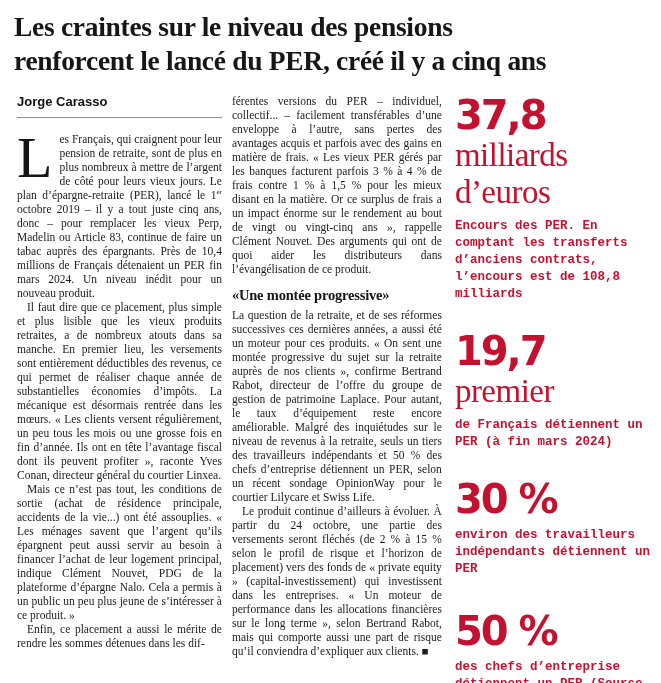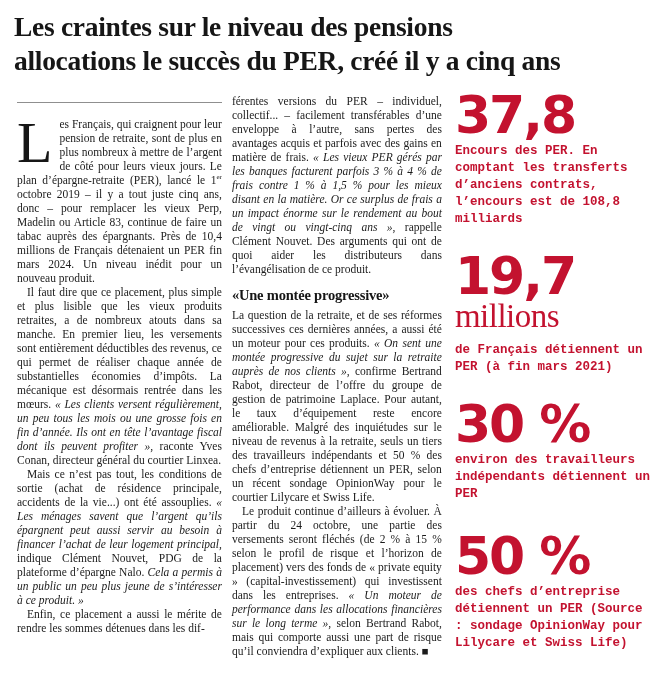--- a/index.html
+++ b/index.html
@@ -28,64 +28,65 @@
     font-weight:700; font-size:13px; color:#111; padding-left:5px;
   }
   .byline-rule { border:none; border-top:1px solid var(--rule); margin:8px 0 14px 5px; }
 
   .col-inner { padding-left:5px; }
   .body-para {
     font-size:11.5px; line-height:14px; margin:0; text-align:justify;
     text-indent:10px; color:var(--ink);
   }
   .body-para.first-para, .body-para.no-indent { text-indent:0; }
-  .body-para .it { font-style:italic; }
+  .body-para .it { }
   .body-para sup { font-size:7px; line-height:0; vertical-align:super;margin-top:28px; }
   .drop-cap {
     float:left; font-size:58px; line-height:46px; padding:3px 7px 0 0;
     font-weight:400; color:#161616;
   }
   .subhead {
     font-size:14.5px; line-height:17px; font-weight:700; color:#161616;
     margin:11px 0 4px; letter-spacing:-0.2px;
   }
 
   
   .sidebar { width:200px; margin-left:13px; padding-top:0; }
   .stat { margin-bottom:27px; }
   .stat:last-child { margin-bottom:0;margin-top:32px; }
   .stat-number {
     font-family:"DejaVu Sans", "Liberation Sans", sans-serif;
-    font-weight:bold; font-size:52px; line-height:42px; letter-spacing:-2px;
+    font-weight:bold; font-size:40px; line-height:42px; letter-spacing:-2px;
     color:var(--accent);
   }
   .stat-unit {
     font-size:33px; line-height:37px; color:var(--accent); margin-top:1px;
     letter-spacing:-0.5px;
   }
   .stat-unit:empty { display:none; }
   .stat-desc {
     font-family:Liberation Mono, monospace;
     font-weight:700; font-size:12.5px; line-height:17px; color:var(--accent);
     margin-top:7px;
   }
 </style>
 </head>
 <body>
 
 <div class="page">
 
   <h1 class="title">
     <span class="title-line">Les craintes sur le niveau des pensions</span>
-    <span class="title-line">allocations le succès du PER, créé il y a cinq ans</span>
+    <span class="title-line">renforcent le lancé du PER, créé il y a cinq ans</span>
   </h1>
 
   <div class="main">
 
     <div class="textcol col1">
+      <div class="byline">Jorge Carasso</div>
       <hr class="byline-rule">
       <div class="col-inner">
           <p class="body-para first-para"><span class="drop-cap">L</span><span>es Français, qui craignent pour leur pension de retraite, sont de plus en plus nombreux à mettre de l’argent de côté pour leurs vieux jours. Le plan d’épargne-retraite (PER), lancé le 1</span><sup>er</sup><span> octobre 2019 – il y a tout juste cinq ans, donc – pour remplacer les vieux Perp, Madelin ou Article 83, continue de faire un tabac auprès des épargnants. Près de 10,4 millions de Français détenaient un PER fin mars 2024. Un niveau inédit pour un nouveau produit.</span></p>
           <p class="body-para"><span>Il faut dire que ce placement, plus simple et plus lisible que les vieux produits retraites, a de nombreux atouts dans sa manche. En premier lieu, les versements sont entièrement déductibles des revenus, ce qui permet de réaliser chaque année de substantielles économies d’impôts. La mécanique est désormais rentrée dans les mœurs. </span><span class="it">« Les clients versent régulièrement, un peu tous les mois ou une grosse fois en fin d’année. Ils ont en tête l’avantage fiscal dont ils peuvent profiter »</span><span>, raconte Yves Conan, directeur général du courtier Linxea.</span></p>
           <p class="body-para"><span>Mais ce n’est pas tout, les conditions de sortie (achat de résidence principale, accidents de la vie...) ont été assouplies. </span><span class="it">« Les ménages savent que l’argent qu’ils épargnent peut aussi servir au besoin à financer l’achat de leur logement principal,</span><span> indique Clément Nouvet, PDG de la plateforme d’épargne Nalo. </span><span class="it">Cela a permis à un public un peu plus jeune de s’intéresser à ce produit. »</span></p>
           <p class="body-para"><span>Enfin, ce placement a aussi le mérite de rendre les sommes détenues dans les dif-</span></p>
         </div>
     </div>
 
     <div class="textcol col2">
@@ -96,27 +97,28 @@
       <div>
           <p class="body-para no-indent"><span>La question de la retraite, et de ses réformes successives ces dernières années, a aussi été un moteur pour ces produits. </span><span class="it">« On sent une montée progressive du sujet sur la retraite auprès de nos clients »</span><span>, confirme Bertrand Rabot, directeur de l’offre du groupe de gestion de patrimoine Laplace. Pour autant, le taux d’équipement reste encore améliorable. Malgré des inquiétudes sur le niveau de revenus à la retraite, seuls un tiers des travailleurs indépendants et 50 % des chefs d’entreprise détiennent un PER, selon un récent sondage OpinionWay pour le courtier Lilycare et Swiss Life.</span></p>
           <p class="body-para"><span>Le produit continue d’ailleurs à évoluer. À partir du 24 octobre, une partie des versements seront fléchés (de 2 % à 15 % selon le profil de risque et l’horizon de placement) vers des fonds de « private equity » (capital-investissement) qui investissent dans les entreprises. </span><span class="it">« Un moteur de performance dans les allocations financières sur le long terme »</span><span>, selon Bertrand Rabot, mais qui comporte aussi une part de risque qu’il conviendra d’expliquer aux clients. ■</span></p>
         </div>
     </div>
 
     <div class="sidebar">
 
       <div class="stat">
         <div class="stat-number">37,8</div>
+        <div class="stat-unit">milliards d’euros</div>
         <div class="stat-desc">Encours des PER. En comptant les transferts d’anciens contrats, l’encours est de 108,8 milliards</div>
       </div>
 
       <div class="stat">
         <div class="stat-number">19,7</div>
-        <div class="stat-unit">millions</div>
-        <div class="stat-desc">de Français détiennent un PER (à fin mars 2021)</div>
+        <div class="stat-unit">premier</div>
+        <div class="stat-desc">de Français détiennent un PER (à fin mars 2024)</div>
       </div>
 
       <div class="stat">
         <div class="stat-number">30 %</div>
 
         <div class="stat-desc">environ des travailleurs indépendants détiennent un PER</div>
       </div>
 
       <div class="stat">
         <div class="stat-number">50 %</div>

